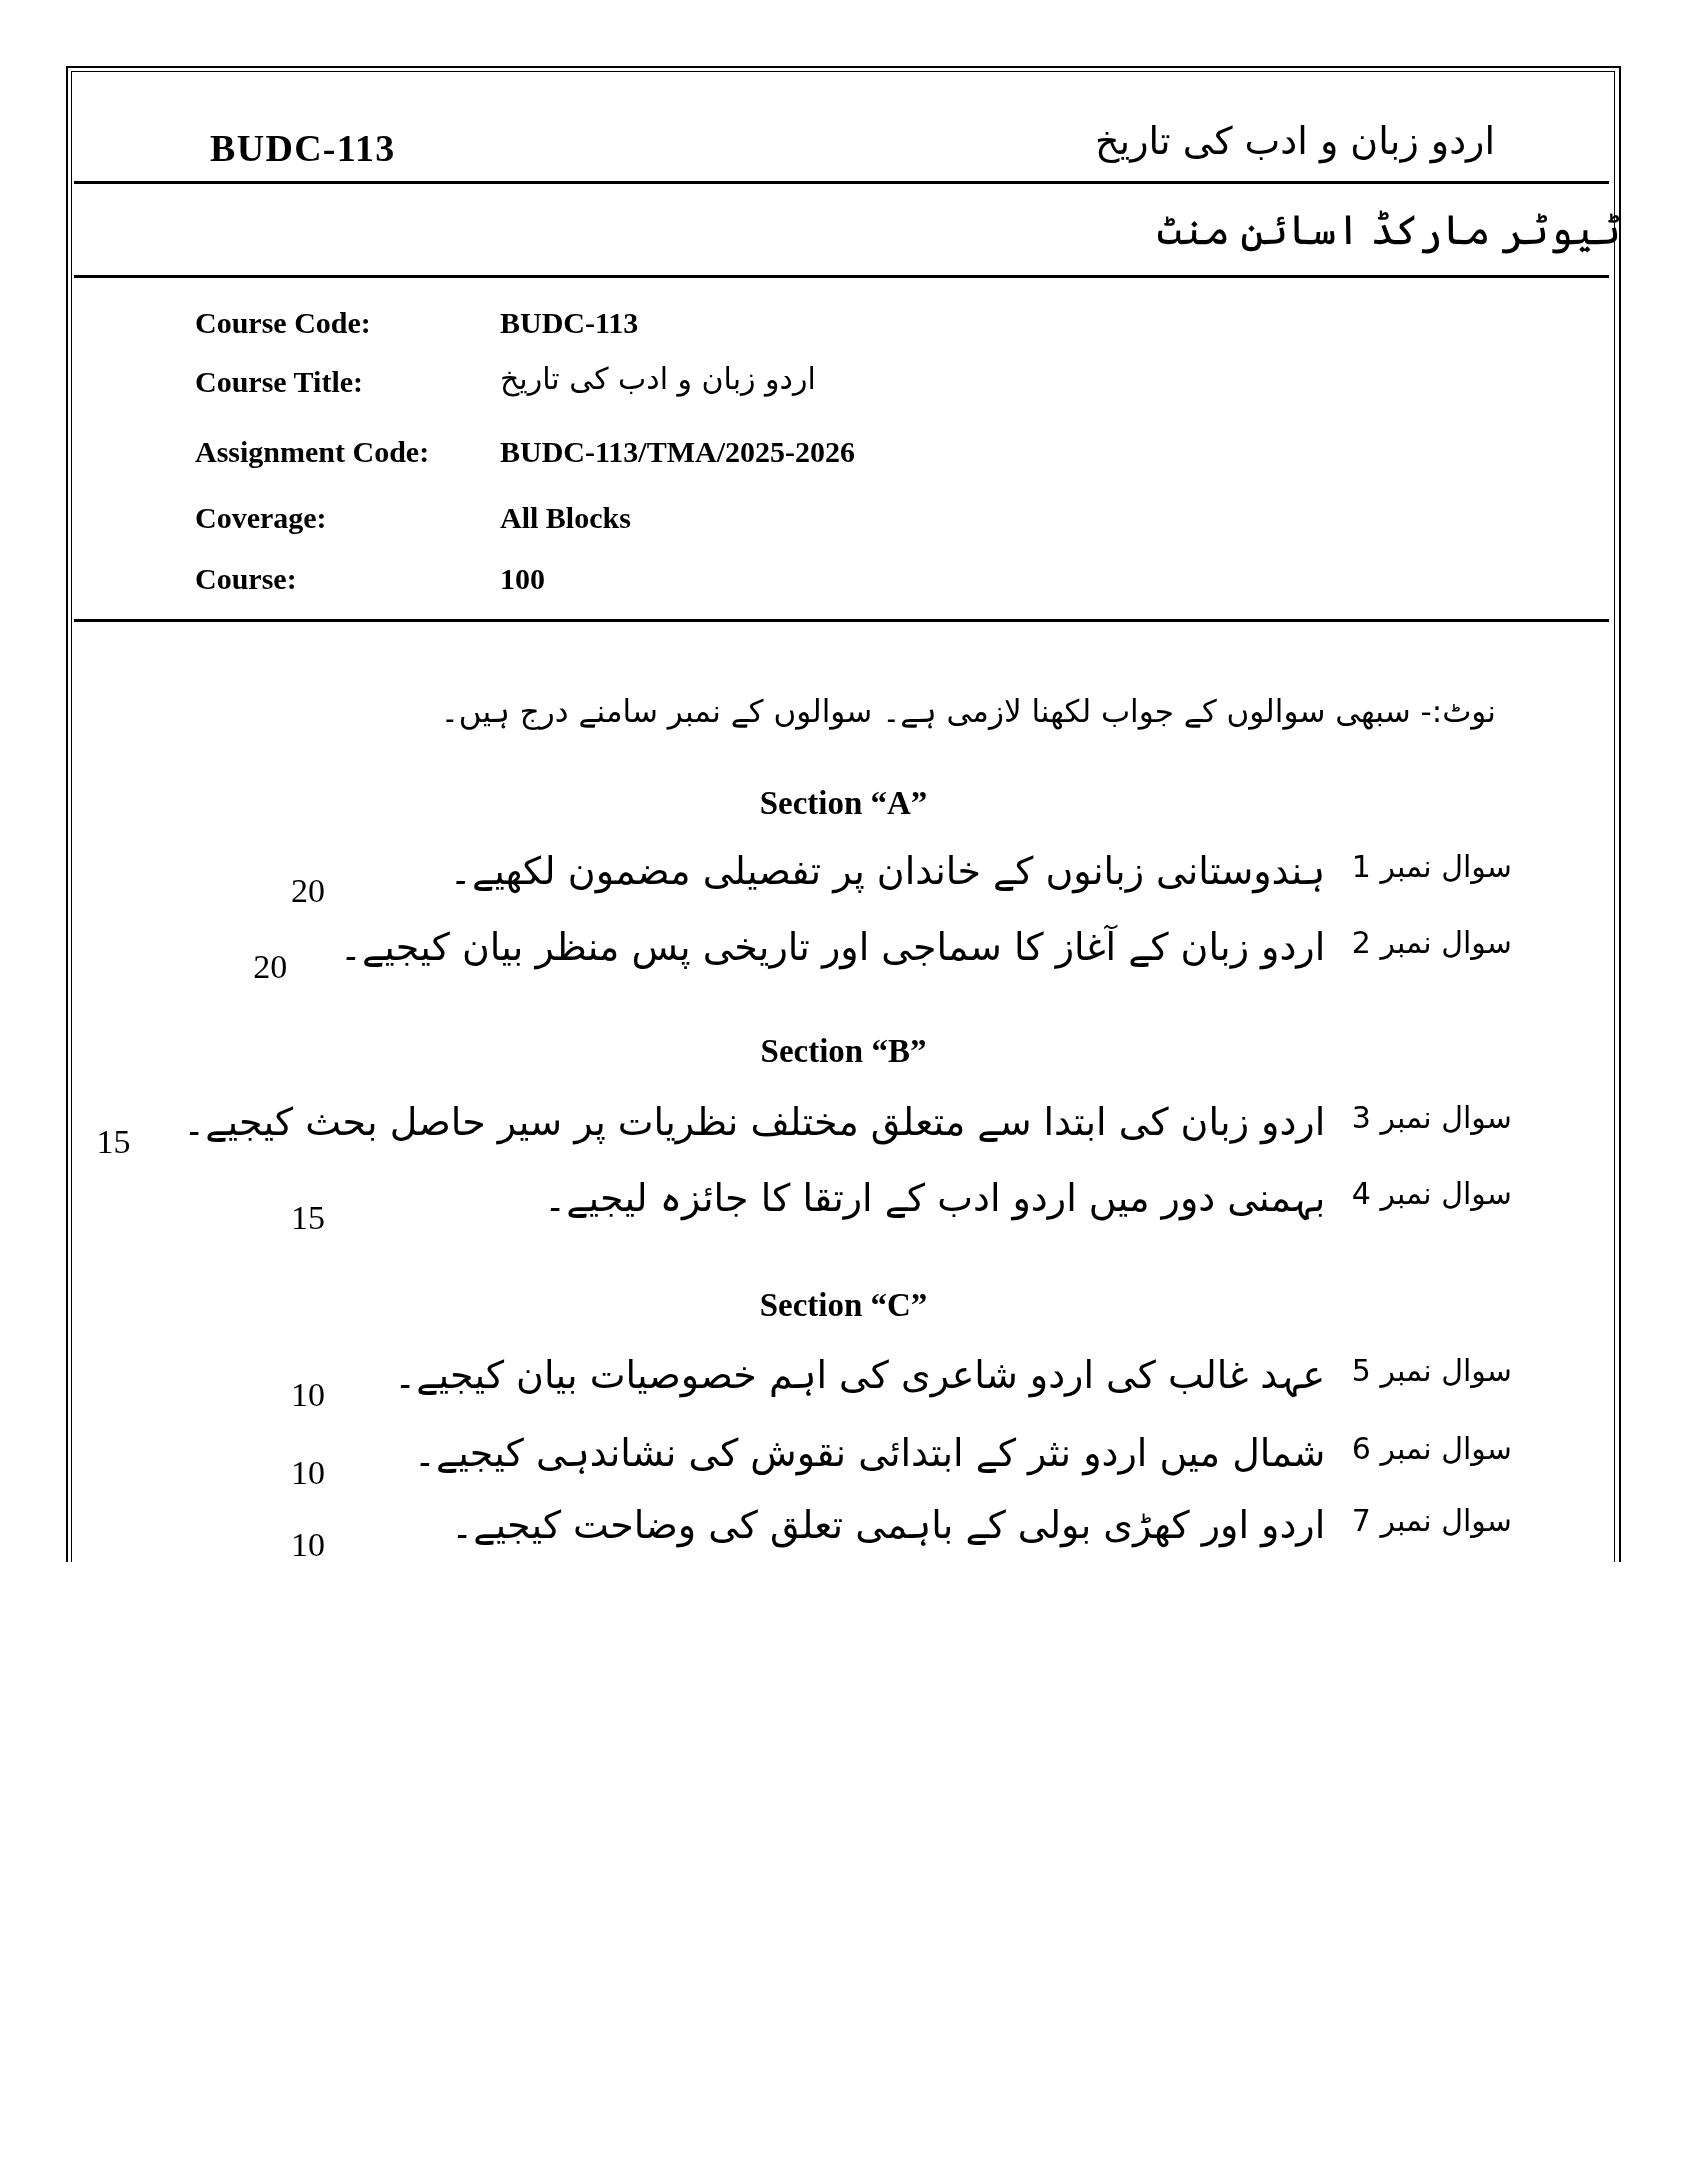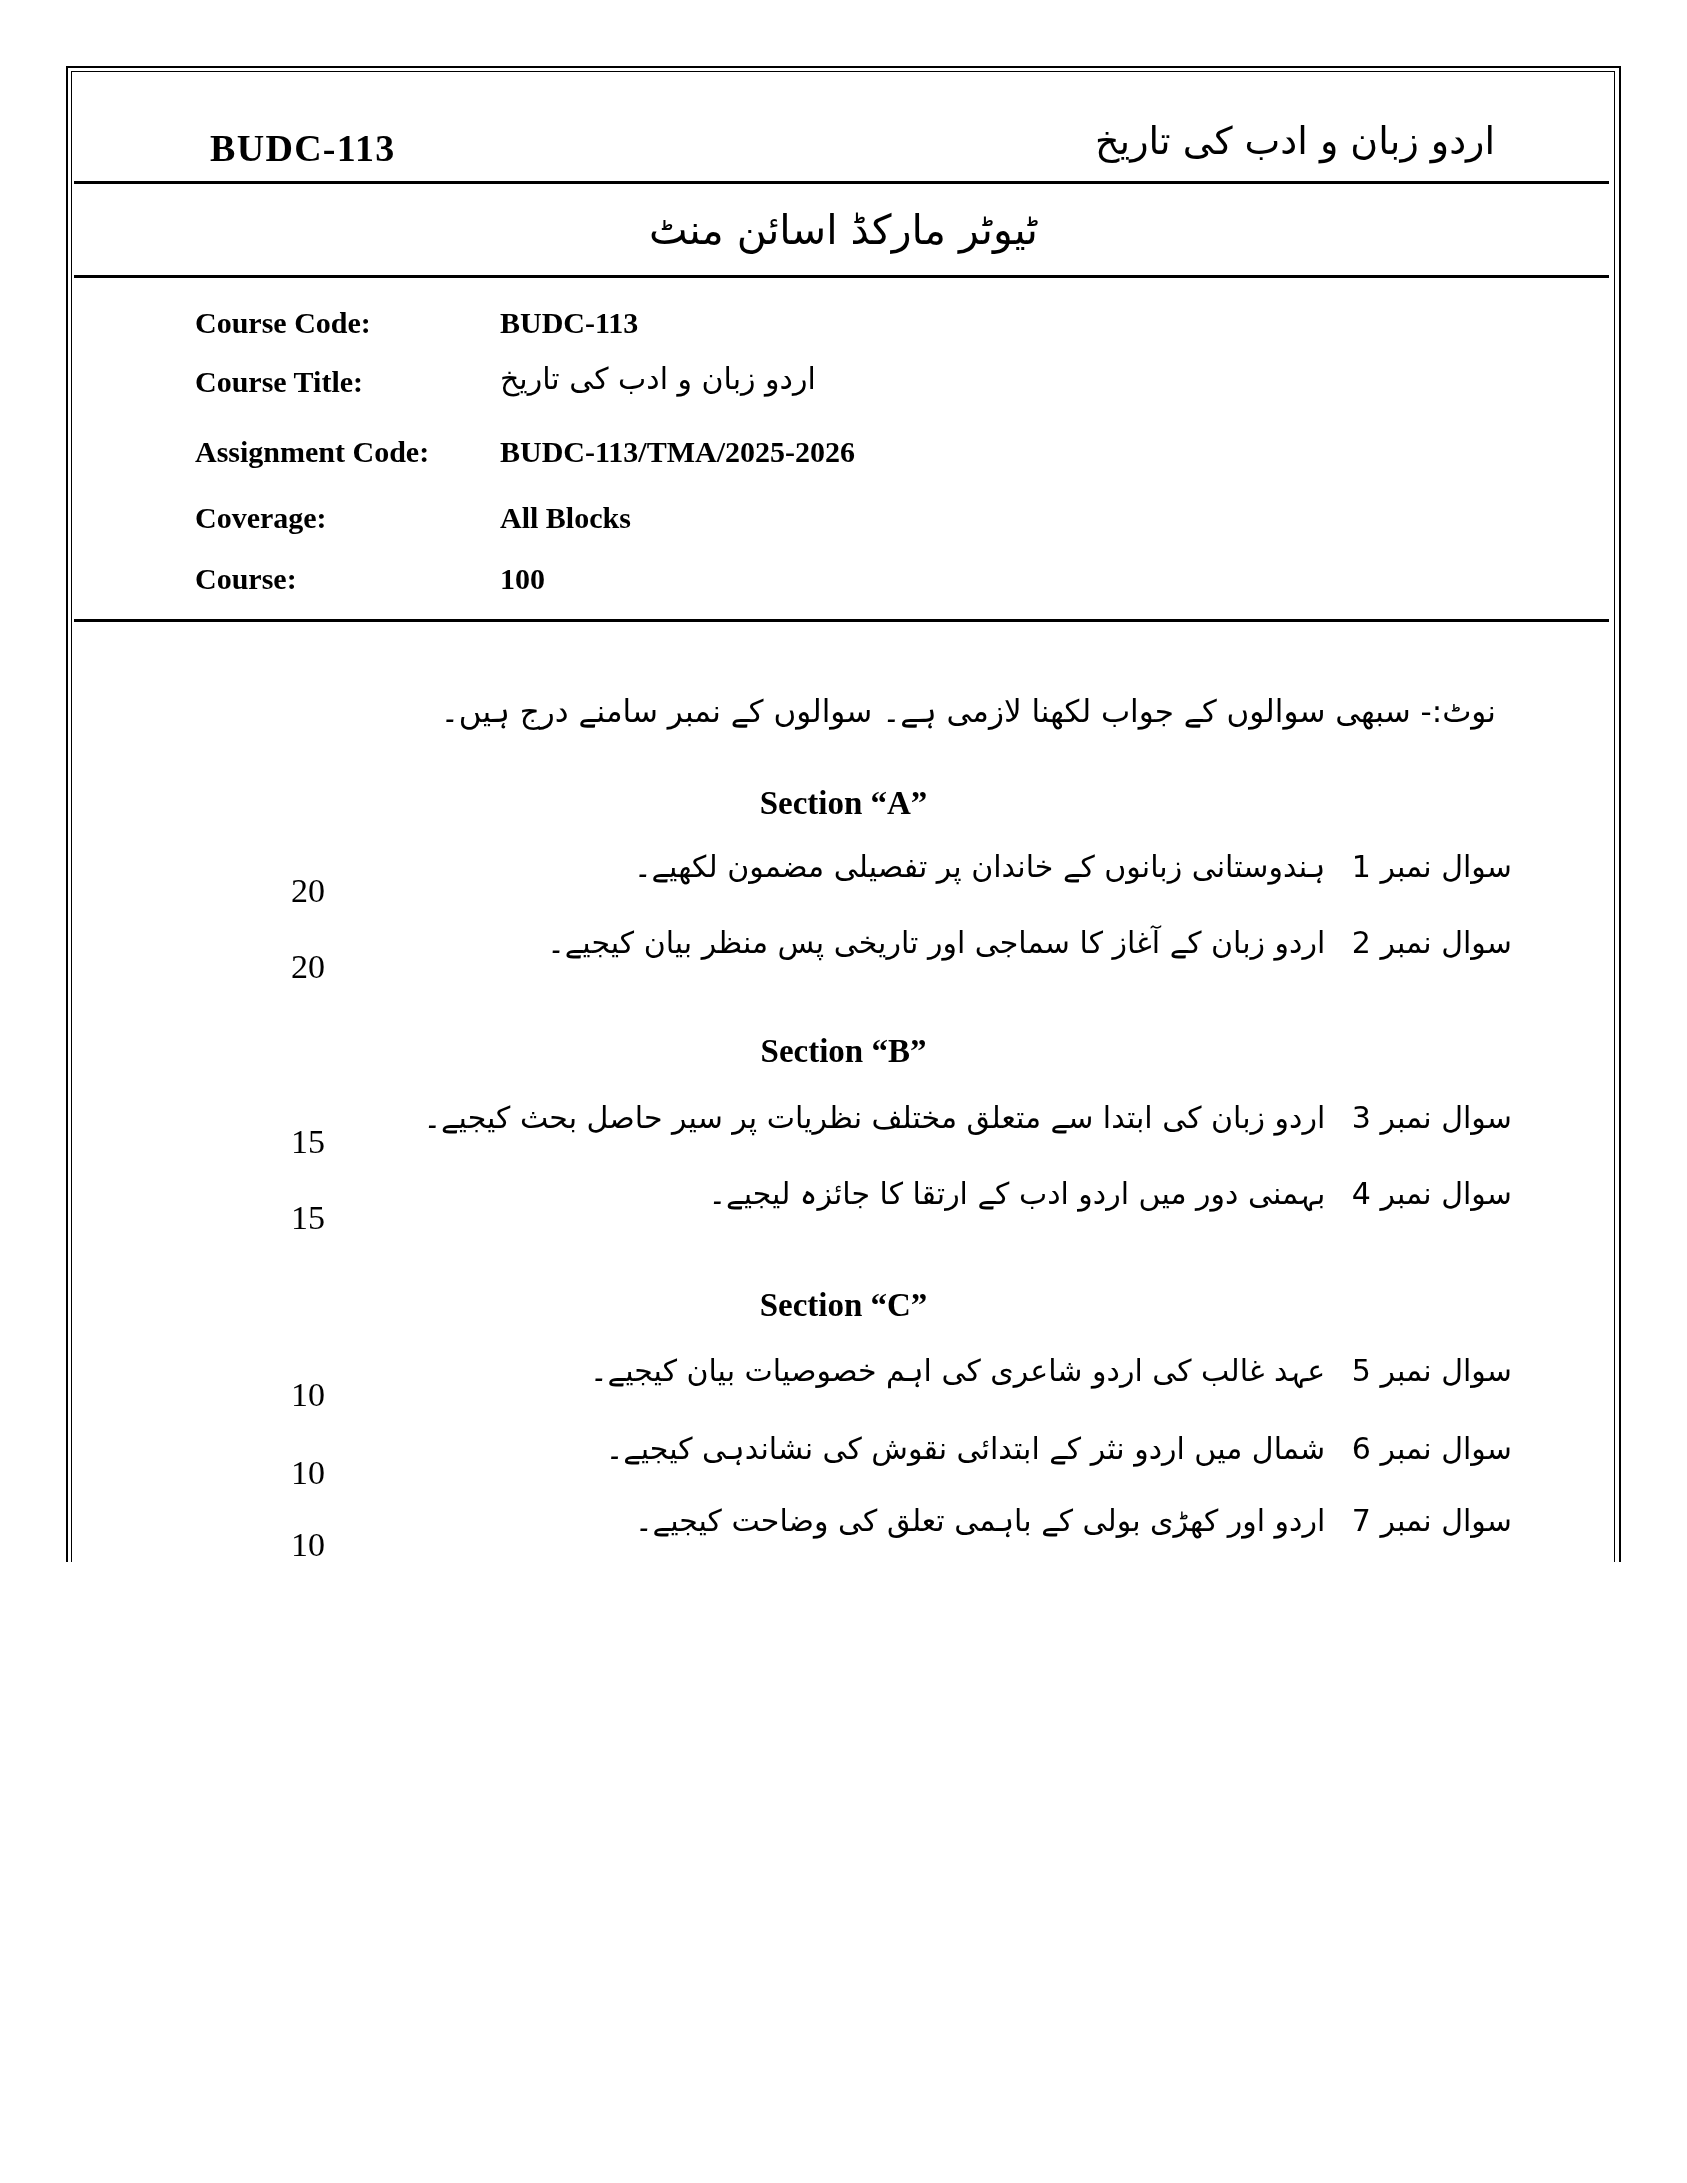--- a/index.html
+++ b/index.html
@@ -39,21 +39,21 @@
     white-space: nowrap;
   }
   .urdu-course-header {
     position: absolute; right: 192px; top: 119px;
     font-size: 38px; white-space: nowrap;
   }
 
   
   .doc-title {
     position: absolute; left: 66px; top: 206px; width: 1555px;
-    text-align: center; font-size: 41px; white-space: nowrap;
+    font-size: 41px; white-space: nowrap; font-family: Liberation Serif, serif;
   }
 
   
   .detail-label {
     position: absolute; left: 195px;
     font-size: 30px; font-weight: 700; white-space: nowrap;
   }
   .detail-value {
     position: absolute; left: 500px;
     font-size: 30px; font-weight: 700; white-space: nowrap;
@@ -92,21 +92,21 @@
   .q2 { top: 925px; }
   .q3 { top: 1100px; }
   .q4 { top: 1176px; }
   .q5 { top: 1353px; }
   .q6 { top: 1431px; }
   .q7 { top: 1503px; }
   .qlabel {
     flex: 0 0 auto; font-size: 30px; white-space: nowrap;
   }
   .qtext {
-    flex: 1 1 auto; font-size: 30px; text-align: right; white-space: nowrap;
+    flex: 1 1 auto; font-size: 38px; text-align: right; white-space: nowrap;
     overflow: visible;
   }
   .qmarks {
     flex: 0 0 60px; direction: ltr; text-align: left;
     font-size: 34px; font-weight: 400; margin-top: 23px;
     font-family: "Liberation Serif", "DejaVu Serif", serif;
   }
 </style>
 </head>
 <body>

